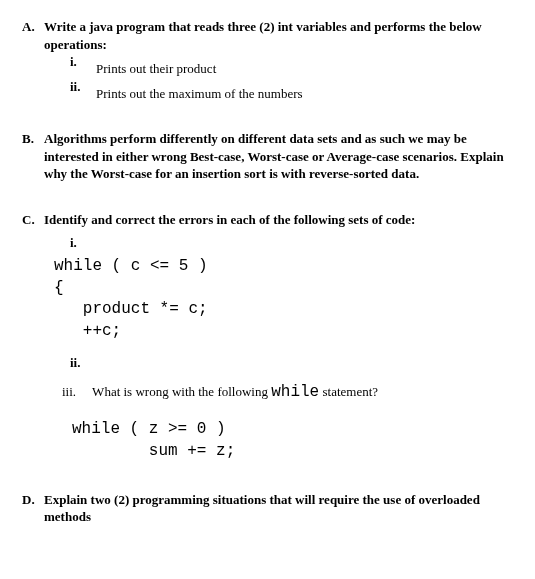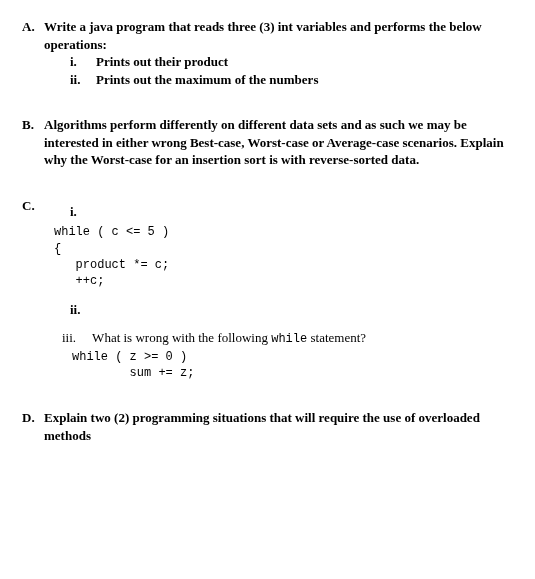--- a/index.html
+++ b/index.html
@@ -14,42 +14,42 @@
     line-height: 1.35;
   }
   .section { margin-bottom: 28px; }
   .letter-row { display: flex; }
   .letter { font-weight: bold; width: 22px; flex-shrink: 0; }
   .body-col { flex: 1; }
   .bold { font-weight: bold; }
   .sub-list { margin-left: 26px; }
   .sub-row { display: flex; }
   .sub-num { font-weight: bold; width: 26px; flex-shrink: 0; }
-  .sub-text { font-weight: bold; flex: 1; }
+  .sub-text { font-weight: normal; flex: 1; margin-top: 7px; }
   .code {
     font-family: "Courier New", Courier, monospace;
-    font-size: 12px;
+    font-size: 16px;
     white-space: pre;
     margin-left: 10px;
   }
   .code-block { margin-top: 2px; margin-bottom: 12px; }
   .roman-label { font-weight: bold; margin-left: 26px; margin-top: 6px; margin-bottom: 4px; }
   .iii-row { margin-left: 18px; margin-top: 10px; }
   .iii-row .w { display: inline; margin-top: 8px; }
-  .mono { font-family: "Courier New", Courier, monospace; font-size: 12px; }
-  .iii-code { margin-left: 28px; margin-top: 2px; }
+  .mono { font-family: "Courier New", Courier, monospace; font-size: 16px; }
+  .iii-code { margin-left: 28px; margin-top: 16px; }
 </style>
 </head>
 <body>
 
 <div class="section">
   <div class="letter-row">
     <div class="letter">A.</div>
     <div class="body-col">
-      <div class="bold">Write a java program that reads three (3) int variables and performs the below operations:</div>
+      <div class="bold">Write a java program that reads three (2) int variables and performs the below operations:</div>
       <div class="sub-list">
         <div class="sub-row">
           <div class="sub-num">i.</div>
           <div class="sub-text">Prints out their product</div>
         </div>
         <div class="sub-row">
           <div class="sub-num">ii.</div>
           <div class="sub-text">Prints out the maximum of the numbers</div>
         </div>
       </div>
@@ -61,20 +61,21 @@
   <div class="letter-row">
     <div class="letter">B.</div>
     <div class="body-col bold">Algorithms perform differently on different data sets and as such we may be interested in either wrong Best-case, Worst-case or Average-case scenarios. Explain why the Worst-case for an insertion sort is with reverse-sorted data.</div>
   </div>
 </div>
 
 <div class="section">
   <div class="letter-row">
     <div class="letter">C.</div>
     <div class="body-col">
+      <div class="bold">Identify and correct the errors in each of the following sets of code:</div>
 
       <div class="roman-label">i.</div>
       <div class="code code-block">while ( c &lt;= 5 )
 {
    product *= c;
    ++c;</div>
 
       <div class="roman-label">ii.</div>
 
       <div class="iii-row">

